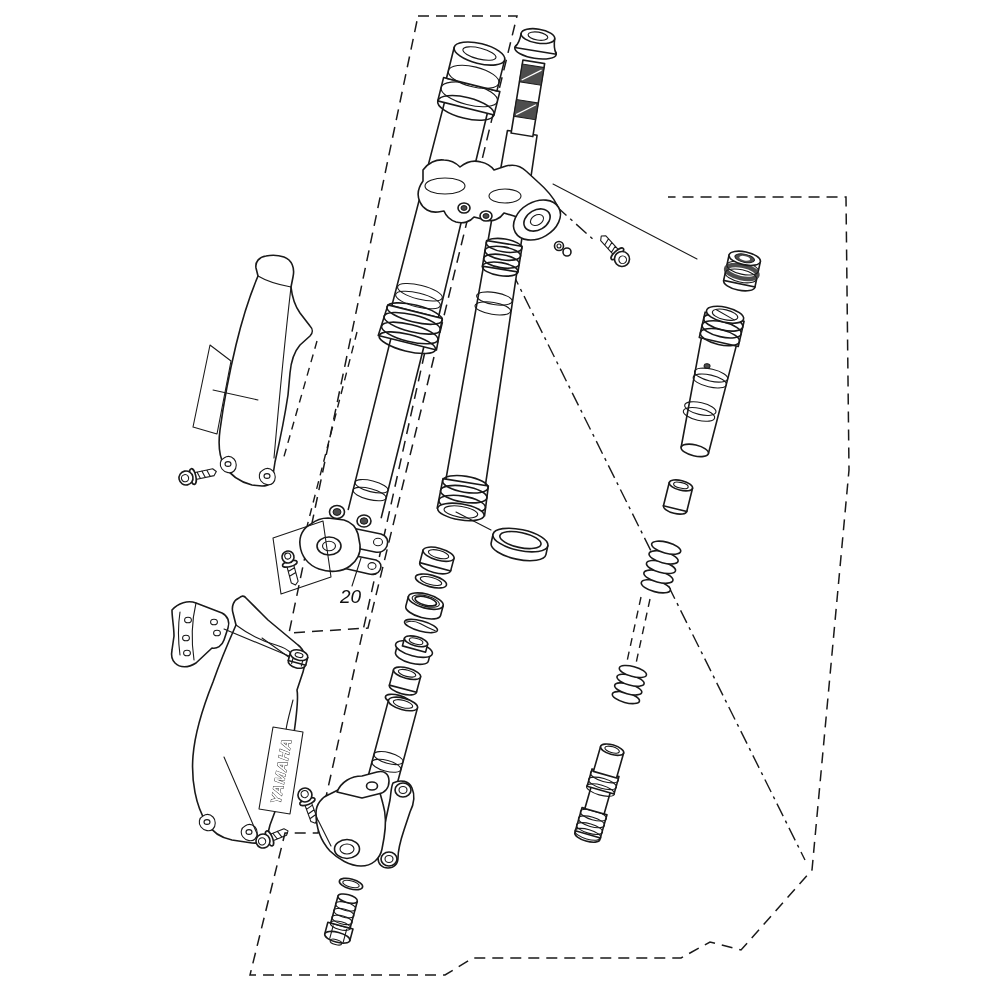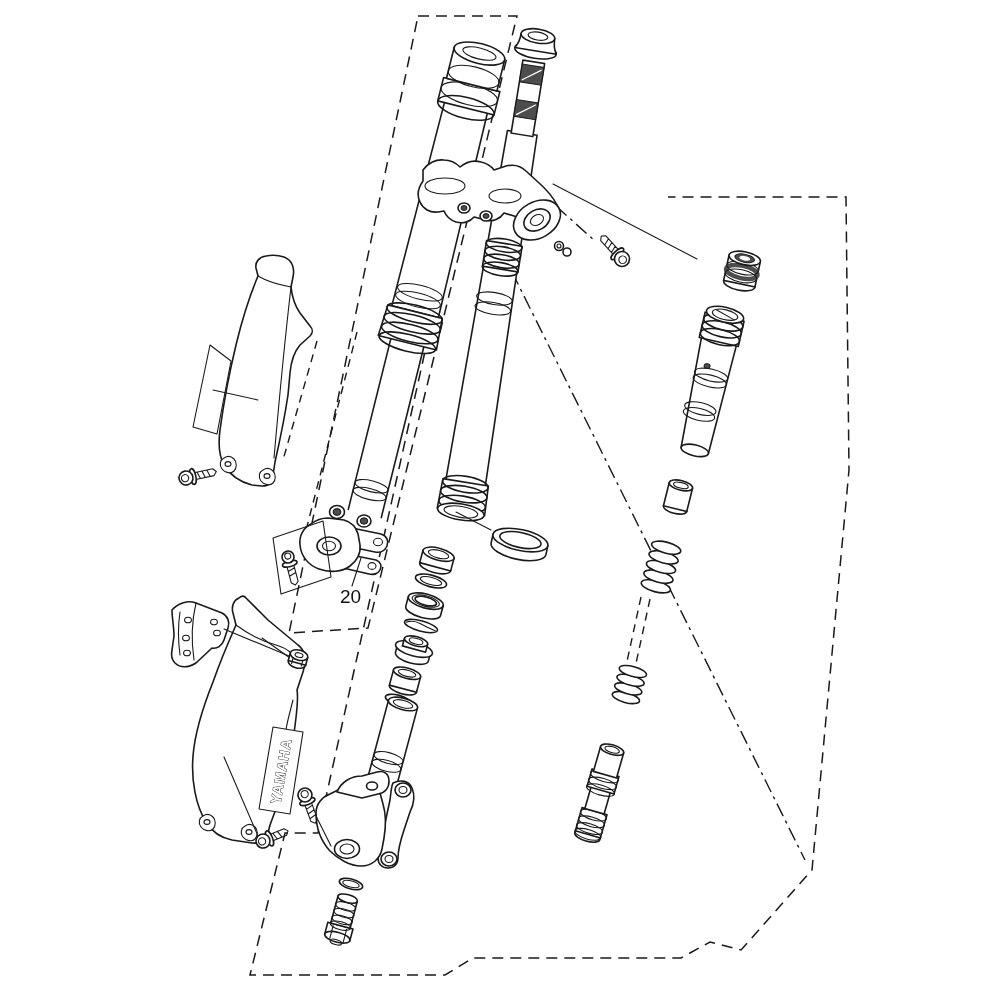--- a/index.html
+++ b/index.html
@@ -1,16 +1,16 @@
 <!DOCTYPE html>
 <html><head>
 <meta charset="utf-8">
 <style>
   html,body{margin:0;padding:0;background:#fff;}
-  .stage{width:1000px;height:1000px;position:relative;background:#fff;overflow:hidden;}
+  .stage{width:1000px;height:1000px;position:relative;background:#fff;overflow:hidden;font-style:italic;}
   svg{display:block;}
   .ln{fill:none;stroke:#1a1a1a;stroke-width:1.6;stroke-linecap:round;stroke-linejoin:round;}
   .thin{stroke-width:1.1;}
   .fw{fill:#ffffff;stroke:#1a1a1a;stroke-width:1.6;stroke-linecap:round;stroke-linejoin:round;}
   .fwt{fill:#ffffff;stroke:#1a1a1a;stroke-width:1.1;stroke-linejoin:round;}
   .fd{fill:#4d4d4d;stroke:#1a1a1a;stroke-width:1;}
   .dash{fill:none;stroke:#1a1a1a;stroke-width:1.5;stroke-dasharray:11 7;}
   .dashs{fill:none;stroke:#1a1a1a;stroke-width:1.4;stroke-dasharray:8 6;}
   .dashdot{fill:none;stroke:#1a1a1a;stroke-width:1.4;stroke-dasharray:14 5 3 5;}
   .callout{font-family:"Liberation Sans",sans-serif;font-size:19px;fill:#111;}

